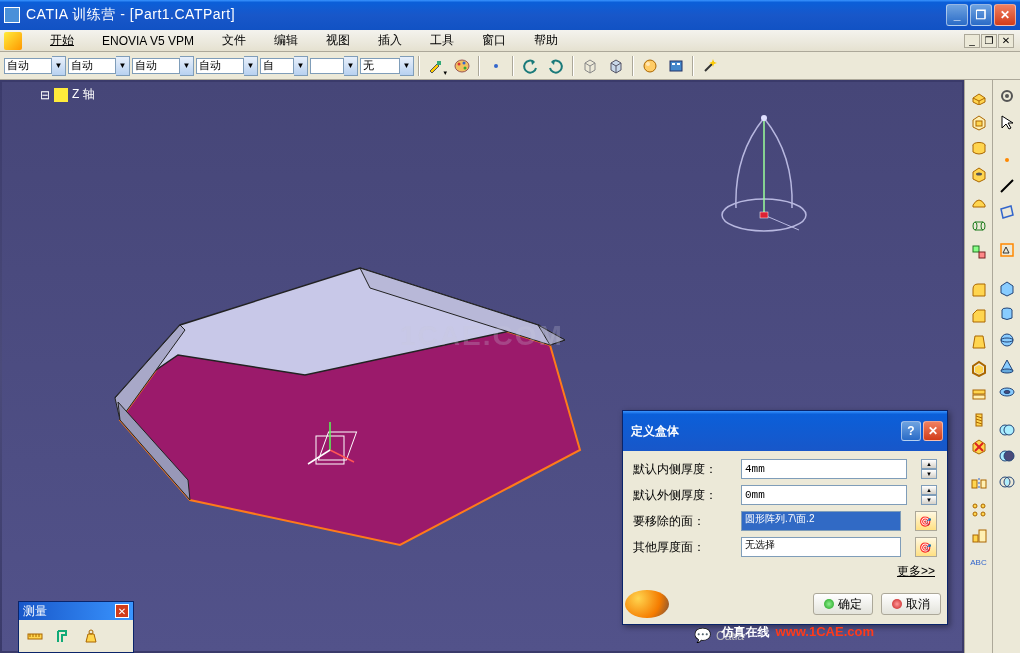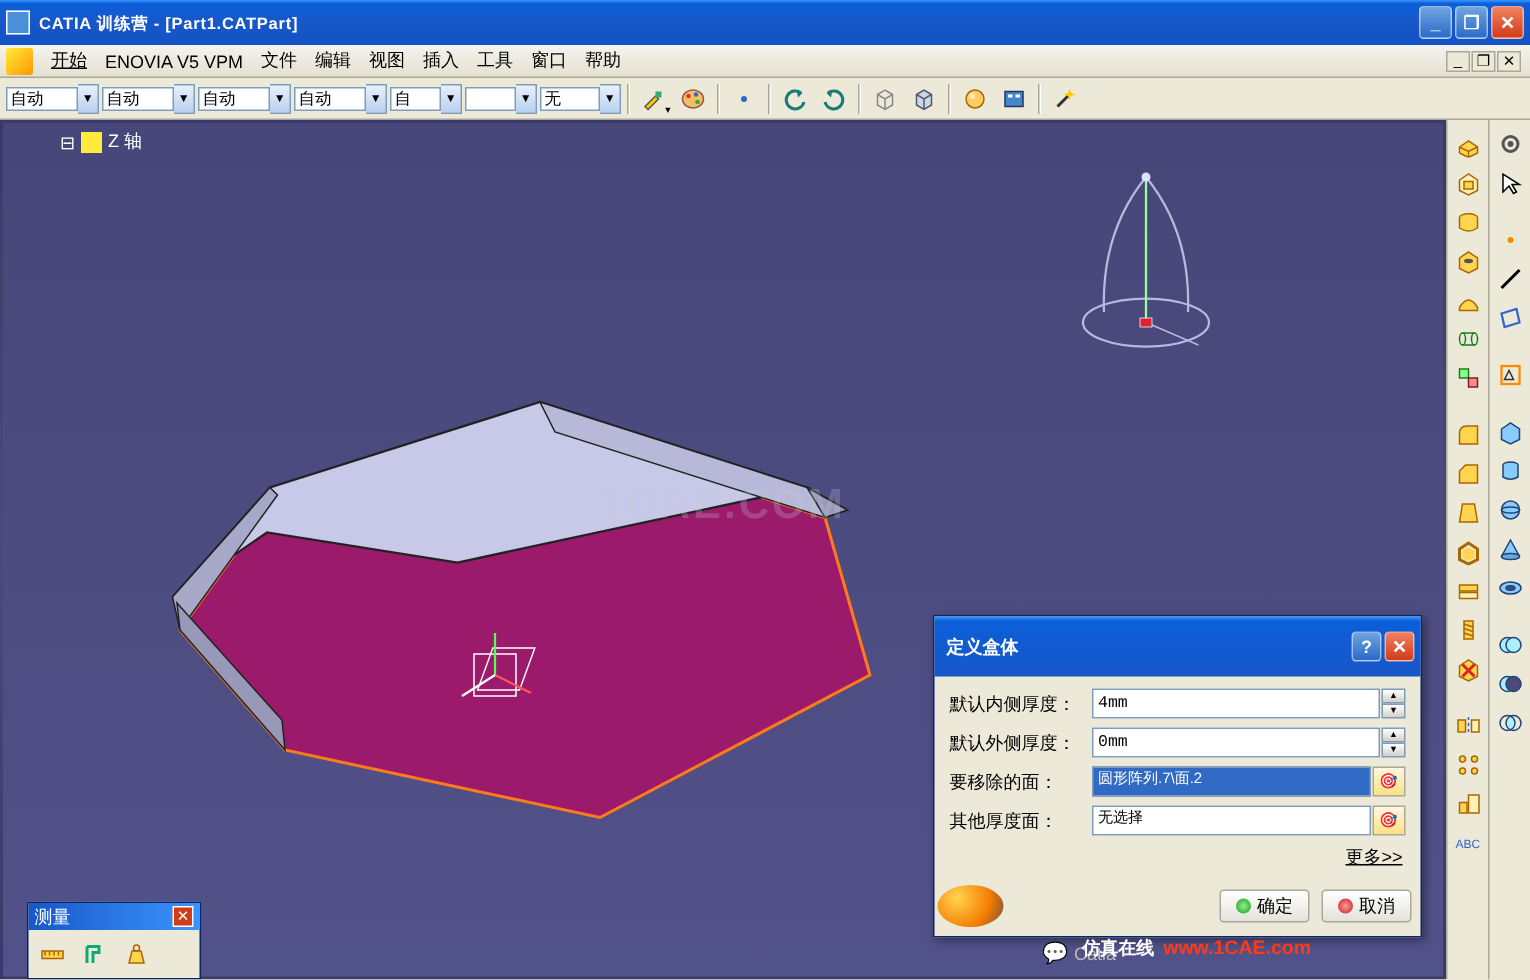--- a/index.html
+++ b/index.html
@@ -1,31 +1,31 @@
 <!DOCTYPE html>
 <html><head>
 <meta charset="utf-8">
 <style>
 * { box-sizing: border-box; margin: 0; padding: 0; font-family: "Microsoft YaHei", Tahoma, sans-serif; font-size: 12px; }
 body { width: 1020px; height: 653px; overflow: hidden; background: #ece9d8; position: relative; }
 
 
 .titlebar { height: 30px; background: linear-gradient(to bottom, #3a95ff 0%, #0b5fd9 8%, #1857c9 50%, #1152c4 100%); display: flex; align-items: center; padding: 0 4px; color: #fff; }
 .titlebar .icon { width: 16px; height: 16px; background: #4a90d9; margin-right: 6px; border: 1px solid #fff; }
-.titlebar .title { flex: 1; font-weight: bold; font-size: 11px; letter-spacing: 0.5px; }
+.titlebar .title { flex: 1; font-weight: normal; font-size: 14px; letter-spacing: 0.5px; }
 .titlebar .winbtns { display: flex; gap: 2px; }
 .winbtn { width: 22px; height: 22px; border-radius: 3px; display: flex; align-items: center; justify-content: center; color: #fff; font-weight: bold; border: 1px solid rgba(255,255,255,0.5); }
 .winbtn.min { background: linear-gradient(#6fa3e0, #2a6bc7); }
 .winbtn.max { background: linear-gradient(#6fa3e0, #2a6bc7); }
 .winbtn.close { background: linear-gradient(#f08060, #d23c1a); }
 
 
 .menubar { height: 22px; background: linear-gradient(#f4f3ee, #e5e1d0); display: flex; align-items: center; padding: 0 4px; border-bottom: 1px solid #aca899; }
 .menubar .appicon { width: 18px; height: 18px; background: linear-gradient(135deg, #ffeb3b, #ff9800); border-radius: 2px; margin-right: 6px; }
-.menubar .item { padding: 2px 6px; cursor: default; }
+.menubar .item { padding: 2px 6px; cursor: default; margin-left: 16px; }
 .menubar .item.start { text-decoration: underline; }
 .menubar .spacer { flex: 1; }
 .menubar .mdi { display: flex; gap: 1px; margin-right: 2px; }
 .mdibtn { width: 16px; height: 14px; background: #ece9d8; border: 1px solid #aca899; display: flex; align-items: center; justify-content: center; font-size: 10px; }
 
 
 .toolbar { height: 28px; background: #ece9d8; display: flex; align-items: center; padding: 2px 4px; gap: 2px; border-bottom: 1px solid #aca899; }
 .combo { display: flex; align-items: center; }
 .combo input { width: 48px; height: 16px; border: 1px solid #7f9db9; padding: 0 2px; font-size: 11px; }
 .combo .dd { width: 14px; height: 20px; background: linear-gradient(#e8f0fb, #b8d1f0); border: 1px solid #7f9db9; border-left: none; display: flex; align-items: center; justify-content: center; font-size: 8px; }
@@ -56,21 +56,21 @@
 .watermark2 .url { color: #ff3a1a; margin-left: 6px; font-size: 13px; }
 .wx { position: absolute; bottom: 10px; right: 220px; color: #bbb; font-size: 14px; padding-left: 44px; }
 
 
 .dialog { position: absolute; top: 330px; left: 622px; width: 326px; background: #ece9d8; border: 1px solid #0a246a; box-shadow: 2px 2px 6px rgba(0,0,0,0.4); }
 .dialog .dtitle { height: 40px; background: linear-gradient(to bottom, #3a95ff 0%, #0b5fd9 8%, #1857c9 100%); color: #fff; display: flex; align-items: center; padding: 0 4px; font-weight: bold; }
 .dialog .dtitle .t { flex: 1; padding-left: 4px; }
 .dialog .dtitle .hbtn { width: 20px; height: 20px; background: linear-gradient(#6fa3e0,#2a6bc7); border: 1px solid rgba(255,255,255,0.5); border-radius: 3px; display: flex; align-items: center; justify-content: center; margin-left: 2px; font-weight: bold; }
 .dialog .dtitle .hbtn.close { background: linear-gradient(#f08060,#d23c1a); }
 .dialog .body { padding: 8px 10px 6px; }
-.drow { display: flex; align-items: center; margin-bottom: 6px; gap: 1px; }
+.drow { display: flex; align-items: center; margin-bottom: 6px; gap: 14px; }
 .drow label { width: 94px; }
 .drow input.txt { flex: 1; height: 20px; border: 1px solid #7f9db9; padding: 0 3px; font-size: 11px; font-family: Liberation Mono, monospace; }
 .drow .sel { flex: 1; height: 20px; border: 1px solid #7f9db9; padding: 0 3px; font-size: 10px; background: #fff; }
 .drow .sel.hi { background: #316ac5; color: #fff; }
 .spin { width: 16px; height: 20px; display: flex; flex-direction: column; }
 .spin div { flex: 1; background: linear-gradient(#fff,#d4d0c8); border: 1px solid #7f9db9; font-size: 6px; display: flex; align-items: center; justify-content: center; }
 .pick { width: 22px; height: 20px; background: linear-gradient(#fff8e1,#ffe082); border: 1px solid #aca899; display: flex; align-items: center; justify-content: center; font-size: 10px; }
 .more { text-align: right; color: #000; text-decoration: underline; margin: 2px 2px 4px 0; cursor: default; }
 .dbuttons { display: flex; justify-content: flex-start; gap: 8px; padding: 0 6px 6px; align-items: center; }
 .dbuttons .deco { width: 44px; height: 28px; background: radial-gradient(circle at 30% 30%, #ffd54f, #f57c00 60%, #6d4c41); border-radius: 50%; margin-right: auto; margin-left: -4px; }

